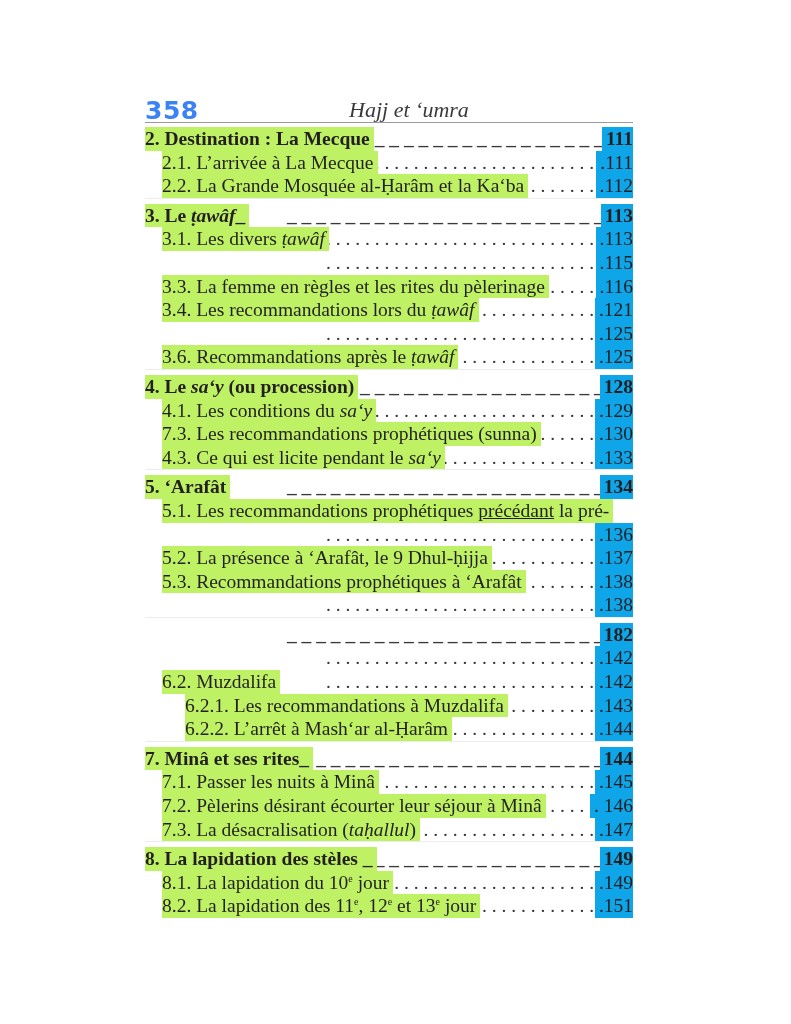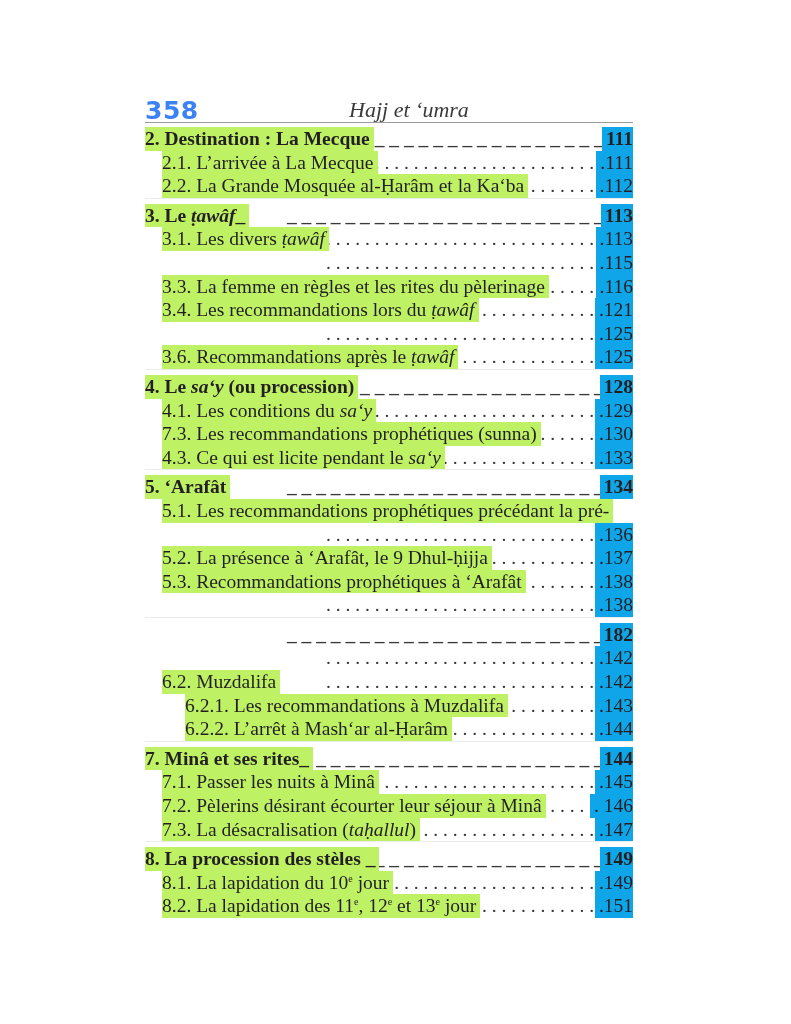--- a/index.html
+++ b/index.html
@@ -19,21 +19,21 @@
     .row .page-ref { position: absolute; right: 0; top: 0; background: #0ea5e9; padding-left: 4px; z-index: 2; }
     .row.section { font-weight: bold; }
     .row.section .page-ref { font-weight: bold; }
     .row.lvl1 .label { left: 17px; }
     .row.lvl2 .label { left: 40px; }
     .row.wrap .label { left: 17px; margin-top: 32px; }
     .sep { height: 5px; border-top: 1px solid #ececec; margin-top: 0px; }
     .dots { letter-spacing: 12.2px; }
     .dashes { letter-spacing: 9px; }
     i, em { font-style: italic; }
-    .u { }
+    .u { text-decoration: underline; }
     sup { font-size: 10px; line-height: 0; vertical-align: 7px; }
   </style>
 </head>
 <body>
 
 <div class="page">
   <div class="running-head">
     <span class="page-num">358</span>
     <span class="book-title">Hajj et ‘umra</span>
   </div>
@@ -190,21 +190,21 @@
     </div>
     <div class="row lvl1">
       <span class="label"><span>7.3.</span> <span>La désacralisation (</span><i>taḥallul</i><span>)</span></span>
       <span class="leader dots">. . . . . . . . . . . . . . . . . . . . . . . . . . . . . . . .</span>
       <span class="page-ref">.147</span>
     </div>
 
     <div class="sep"></div>
 
     <div class="row section">
-      <span class="label"><span>8.</span> <span>La procession des stèles _</span></span>
+      <span class="label"><span>8.</span> <span>La lapidation des stèles _</span></span>
       <span class="leader dashes">_ _ _ _ _ _ _ _ _ _ _ _ _ _ _ _ _ _ _ _ _ _ _ _</span>
       <span class="page-ref">149</span>
     </div>
     <div class="row lvl1">
       <span class="label"><span>8.1.</span> <span>La lapidation du 10</span><sup>e</sup> <span>jour</span></span>
       <span class="leader dots">. . . . . . . . . . . . . . . . . . . . . . . . . . . . . . . .</span>
       <span class="page-ref">.149</span>
     </div>
     <div class="row lvl1">
       <span class="label"><span>8.2.</span> <span>La lapidation des 11</span><sup>e</sup><span>, 12</span><sup>e</sup> <span>et 13</span><sup>e</sup> <span>jour</span></span>

